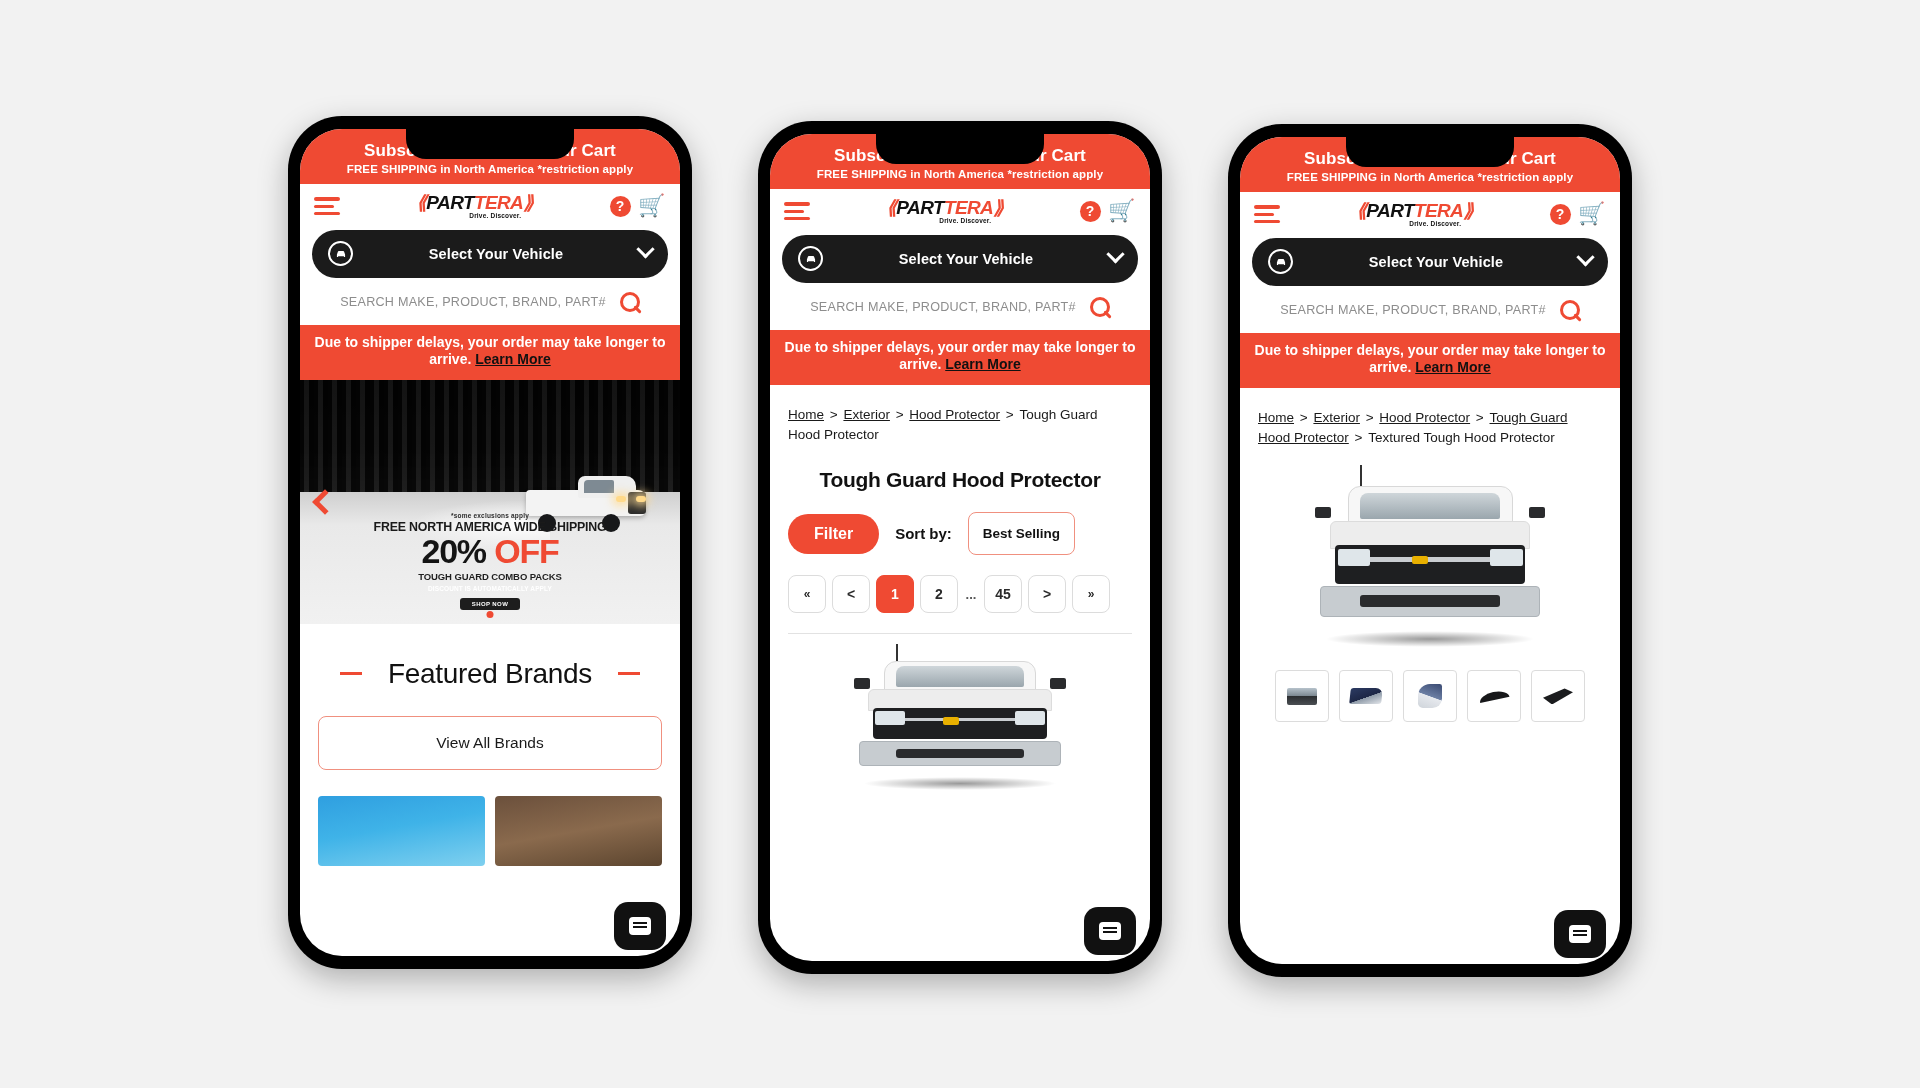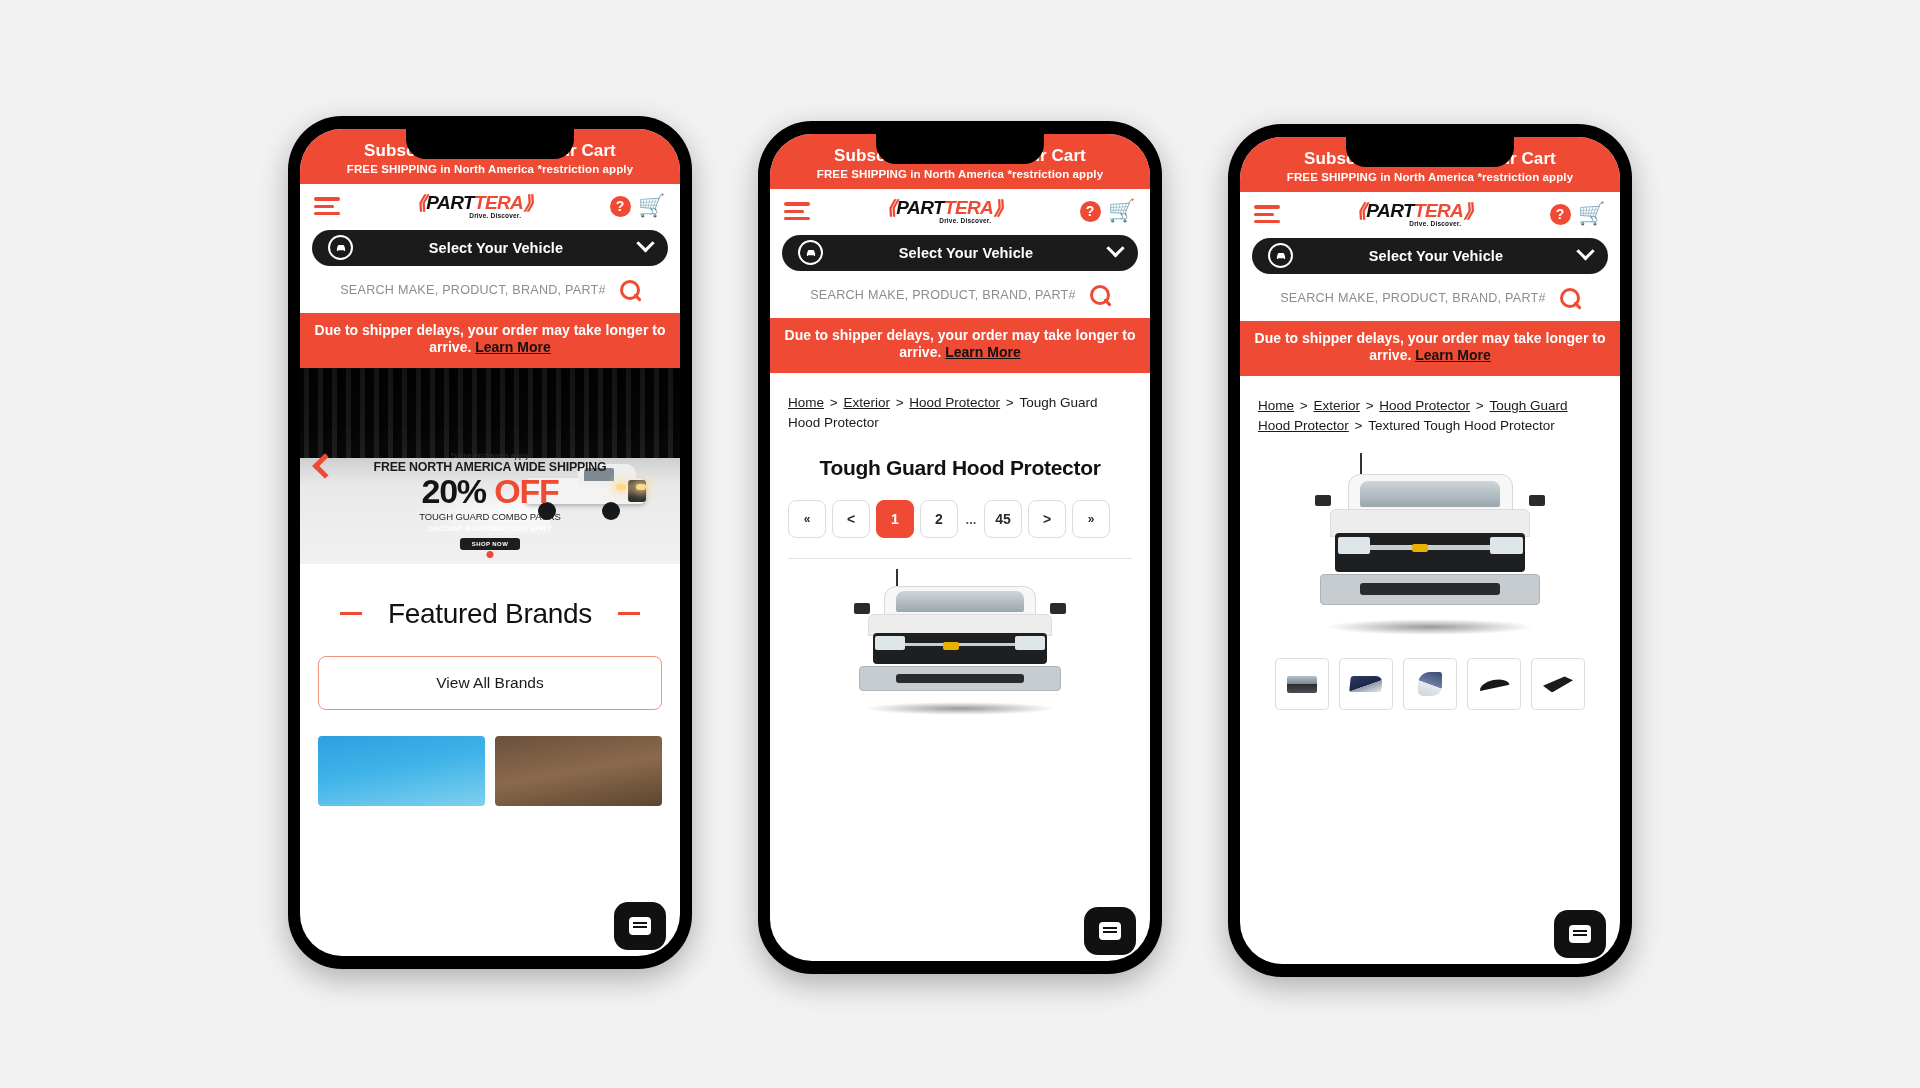--- a/index.html
+++ b/index.html
@@ -84,21 +84,21 @@
 
   .navicons { display: flex; align-items: center; gap: 8px; }
   .q-icon { width: 21px; height: 21px; border-radius: 50%; background: #ef4a33; color: #fff; font-size: 14px; font-weight: 900; display:flex; align-items:center; justify-content:center; }
   .cart-icon { color: #ef4a33; font-size: 22px; line-height: 1; }
 
   
   .vehicle {
     margin: 4px 12px 0;
     background: #1b1b1b;
     border-radius: 30px;
-    height: 36px;
+    height: 48px;
     display: flex;
     align-items: center;
     padding: 0 16px;
     color: #fff;
     cursor: pointer;
   }
   .veh-ic { width: 25px; height: 25px; border-radius: 50%; border: 2px solid #fff; display:flex; align-items:center; justify-content:center; flex:0 0 auto; }
   .veh-ic svg { width: 14px; height: 14px; fill: #fff; }
   .veh-label { flex: 1; text-align: center; font-size: 14.5px; font-weight: 700; letter-spacing: .1px; }
   .chev { width: 13px; height: 13px; border-right: 3.4px solid #fff; border-bottom: 3.4px solid #fff; transform: rotate(45deg) translate(-3px,-3px); flex: 0 0 auto; }
@@ -125,21 +125,21 @@
     font-size: 14px;
     font-weight: 700;
     line-height: 1.25;
     padding: 9px 12px 11px;
   }
   .alert a { color: #111; font-weight: 900; }
 
   
   .hero {
     position: relative;
-    height: 196px;
+    height: 244px;
     overflow: hidden;
     background: linear-gradient(180deg,#1a1a1a 0%,#2a2a2a 30%,#6e6e6e 48%,#d9d9d9 60%,#e8e8e8 100%);
   }
   .trees { position:absolute; inset: 0 0 52% 0; background:
       repeating-linear-gradient(90deg, rgba(0,0,0,.85) 0 4px, rgba(25,25,25,.6) 4px 9px, rgba(0,0,0,.9) 9px 14px),
       linear-gradient(180deg,#0b0b0b,#1e1e1e);
     opacity: .95; }
   .snowfield { position:absolute; left:0; right:0; top:46%; bottom:0;
     background: linear-gradient(180deg,#cfcfcf 0%, #e9e9e9 25%, #f1f1f1 100%); }
   .truck {
@@ -161,21 +161,21 @@
     position:absolute; left: 16px; top: 50%; transform: translateY(-50%);
     width: 18px; height: 18px; border-left: 5px solid #ef4a33; border-bottom: 5px solid #ef4a33;
     transform: translateY(-50%) rotate(45deg); cursor:pointer; z-index: 5;
   }
   .hero-copy { position:absolute; left:0; right:0; bottom: 14px; text-align:center; z-index: 4; }
   .hero-copy .excl { font-size: 6.5px; font-weight: 700; color: #2b2b2b; letter-spacing: .2px; }
   .hero-copy .free { font-size: 12.4px; font-weight: 900; color:#1a1a1a; letter-spacing:-.2px; margin-top:1px; }
   .hero-copy .big { font-size: 34px; font-weight: 900; line-height: .95; margin-top: 1px; letter-spacing:-1.2px; }
   .hero-copy .big .pct { color:#141414; }
   .hero-copy .big .off { color:#ef4a33; }
-  .hero-copy .sub { font-size: 9.5px; font-weight: 400; color:#1f1f1f; margin-top: 3px; letter-spacing:-.1px; }
+  .hero-copy .sub { font-size: 9.5px; font-weight: 700; color:#1f1f1f; margin-top: 3px; letter-spacing:-.1px; }
   .hero-copy .disc { font-size: 6.5px; font-weight: 800; color: #fff; margin-top: 3px; letter-spacing: .1px; }
   .hero-copy .shopbtn { display:inline-block; margin-top:5px; background:#1d1d1d; color:#fff; font-size:6px; font-weight:800; padding:3px 12px; border-radius:3px; letter-spacing:.4px; }
   .dot { position:absolute; bottom: 6px; left:50%; transform: translateX(-50%); width:7px; height:7px; background:#ef4a33; border-radius:50%; z-index:6; }
 
   
   .fb-wrap { padding: 34px 0 0; border-radius: 25px; }
   .fb-head { display:flex; align-items:center; justify-content:center; gap: 26px; }
   .fb-dash { width: 22px; height: 3px; background: #ef4a33; }
   .fb-title { font-size: 28px; font-weight: 400; color: #111; letter-spacing: -.3px; }
   .viewall {
@@ -401,20 +401,25 @@
       <div class="alert">
         <span>Due to shipper delays, your order may take longer to arrive. </span><a href="#">Learn More</a>
       </div>
 
       <div class="crumbs">
         <a href="#">Home</a><span class="sep"> &gt; </span><a href="#">Exterior</a><span class="sep"> &gt; </span><a href="#">Hood Protector</a><span class="sep"> &gt; </span><span>Tough Guard Hood Protector</span>
       </div>
 
       <div class="ptitle">Tough Guard Hood Protector</div>
 
+      <div class="filterrow">
+        <div class="filter-btn">Filter</div>
+        <div class="sortlabel">Sort by:</div>
+        <div class="sortbox">Best Selling</div>
+      </div>
 
       <div class="pager">
         <div class="pg small">«</div>
         <div class="pg">&lt;</div>
         <div class="pg active">1</div>
         <div class="pg">2</div>
         <div class="pg ellipsis">...</div>
         <div class="pg">45</div>
         <div class="pg">&gt;</div>
         <div class="pg small">»</div>

